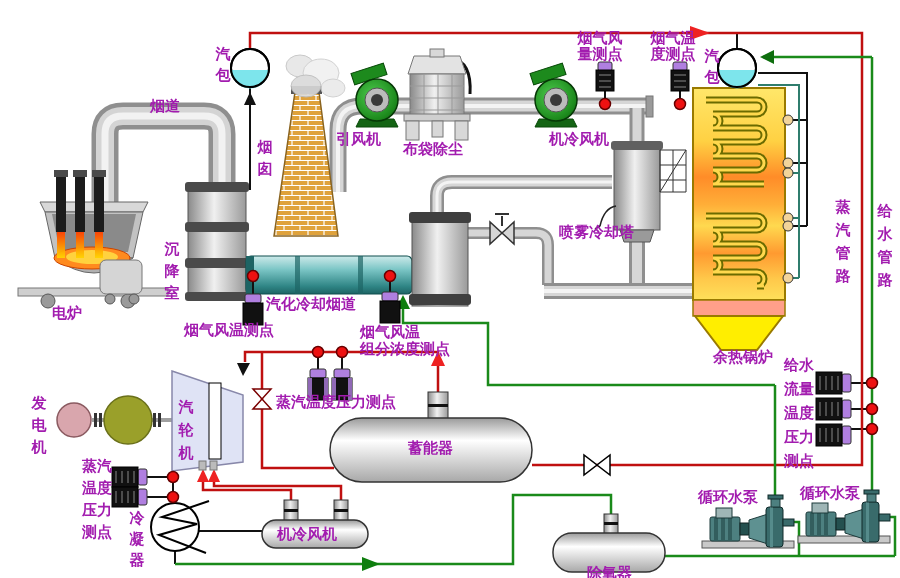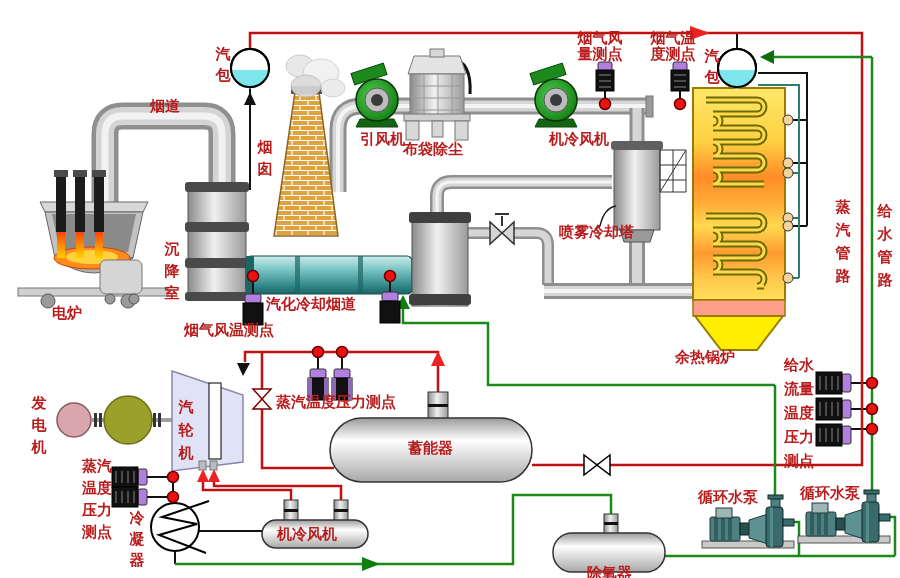--- a/index.html
+++ b/index.html
@@ -1,19 +1,19 @@
 <!DOCTYPE html>
 <html style="--steam_red: #c01010; --water_green: #1a8a1a; --collector_teal: #2f7d6d; --dot_red: #ee1111; --sensor_purple: #b07fe0;"><head>
 <meta charset="utf-8">
 <style>
   html,body{margin:0;padding:0;background:#fff;}
   #diagram{position:relative;width:900px;height:578px;background:#fff;overflow:hidden;
            font-family:"DejaVu Sans","Liberation Sans",sans-serif;}
   #layer{position:absolute;left:0;top:0;}
-  .lbl{position:absolute;font-size:15px;font-weight:600;line-height:1.15;color:#b91c1c;white-space:nowrap;}
+  .lbl{position:absolute;font-size:15px;font-weight:600;line-height:1.15;color:#a21caf;white-space:nowrap;}
   .lbl span{display:block;white-space:nowrap;}
   .c{text-align:center;}
   .vt span{text-align:center;}
 </style>
 </head>
 <body>
 
 <div id="diagram">
 <svg id="layer" width="900" height="578" viewBox="0 0 900 578">
   <defs>
@@ -410,57 +410,61 @@
 
 <div class="lbl vt" style="left:214px;top:44px;width:18px;line-height:21px">
   <span>汽</span>
       <span>包</span>
 </div>
 <div class="lbl" style="left:150px;top:98px">烟道</div>
 <div class="lbl vt" style="left:256px;top:136px;width:18px;line-height:22px">
   <span>烟</span>
       <span>囱</span>
 </div>
-<div class="lbl" style="left:360px;top:131px">引风机</div>
+<div class="lbl" style="left:336px;top:131px">引风机</div>
 <div class="lbl" style="left:403px;top:141px">布袋除尘</div>
 <div class="lbl" style="left:549px;top:131px">机冷风机</div>
 <div class="lbl c" style="left:572px;top:30px;width:56px;line-height:16px">
   <span>烟气风</span>
       <span>量测点</span>
 </div>
 <div class="lbl c" style="left:645px;top:30px;width:56px;line-height:16px">
   <span>烟气温</span>
       <span>度测点</span>
 </div>
 <div class="lbl vt" style="left:703px;top:46px;width:18px;line-height:21px">
   <span>汽</span>
       <span>包</span>
 </div>
 <div class="lbl" style="left:559px;top:224px">喷雾冷却塔</div>
-<div class="lbl" style="left:675px;top:349px">余热锅炉</div>
+<div class="lbl" style="left:713px;top:349px">余热锅炉</div>
 <div class="lbl vt" style="left:834px;top:196px;width:18px;line-height:23px">
   <span>蒸</span>
       <span>汽</span>
       <span>管</span>
       <span>路</span>
 </div>
 <div class="lbl vt" style="left:876px;top:200px;width:18px;line-height:23px">
   <span>给</span>
       <span>水</span>
       <span>管</span>
       <span>路</span>
 </div>
 <div class="lbl vt" style="left:163px;top:238px;width:18px;line-height:22px">
   <span>沉</span>
       <span>降</span>
       <span>室</span>
 </div>
 <div class="lbl" style="left:266px;top:296px">汽化冷却烟道</div>
 <div class="lbl" style="left:52px;top:305px">电炉</div>
 <div class="lbl" style="left:184px;top:322px">烟气风温测点</div>
+<div class="lbl" style="left:360px;top:324px;line-height:17px">
+  <span>烟气风温</span>
+      <span>组分浓度测点</span>
+</div>
 <div class="lbl" style="left:276px;top:394px">蒸汽温度压力测点</div>
 <div class="lbl" style="left:408px;top:440px">蓄能器</div>
 <div class="lbl vt" style="left:30px;top:392px;width:18px;line-height:22px">
   <span>发</span>
       <span>电</span>
       <span>机</span>
 </div>
 <div class="lbl vt" style="left:177px;top:396px;width:18px;line-height:23px">
   <span>汽</span>
       <span>轮</span>

